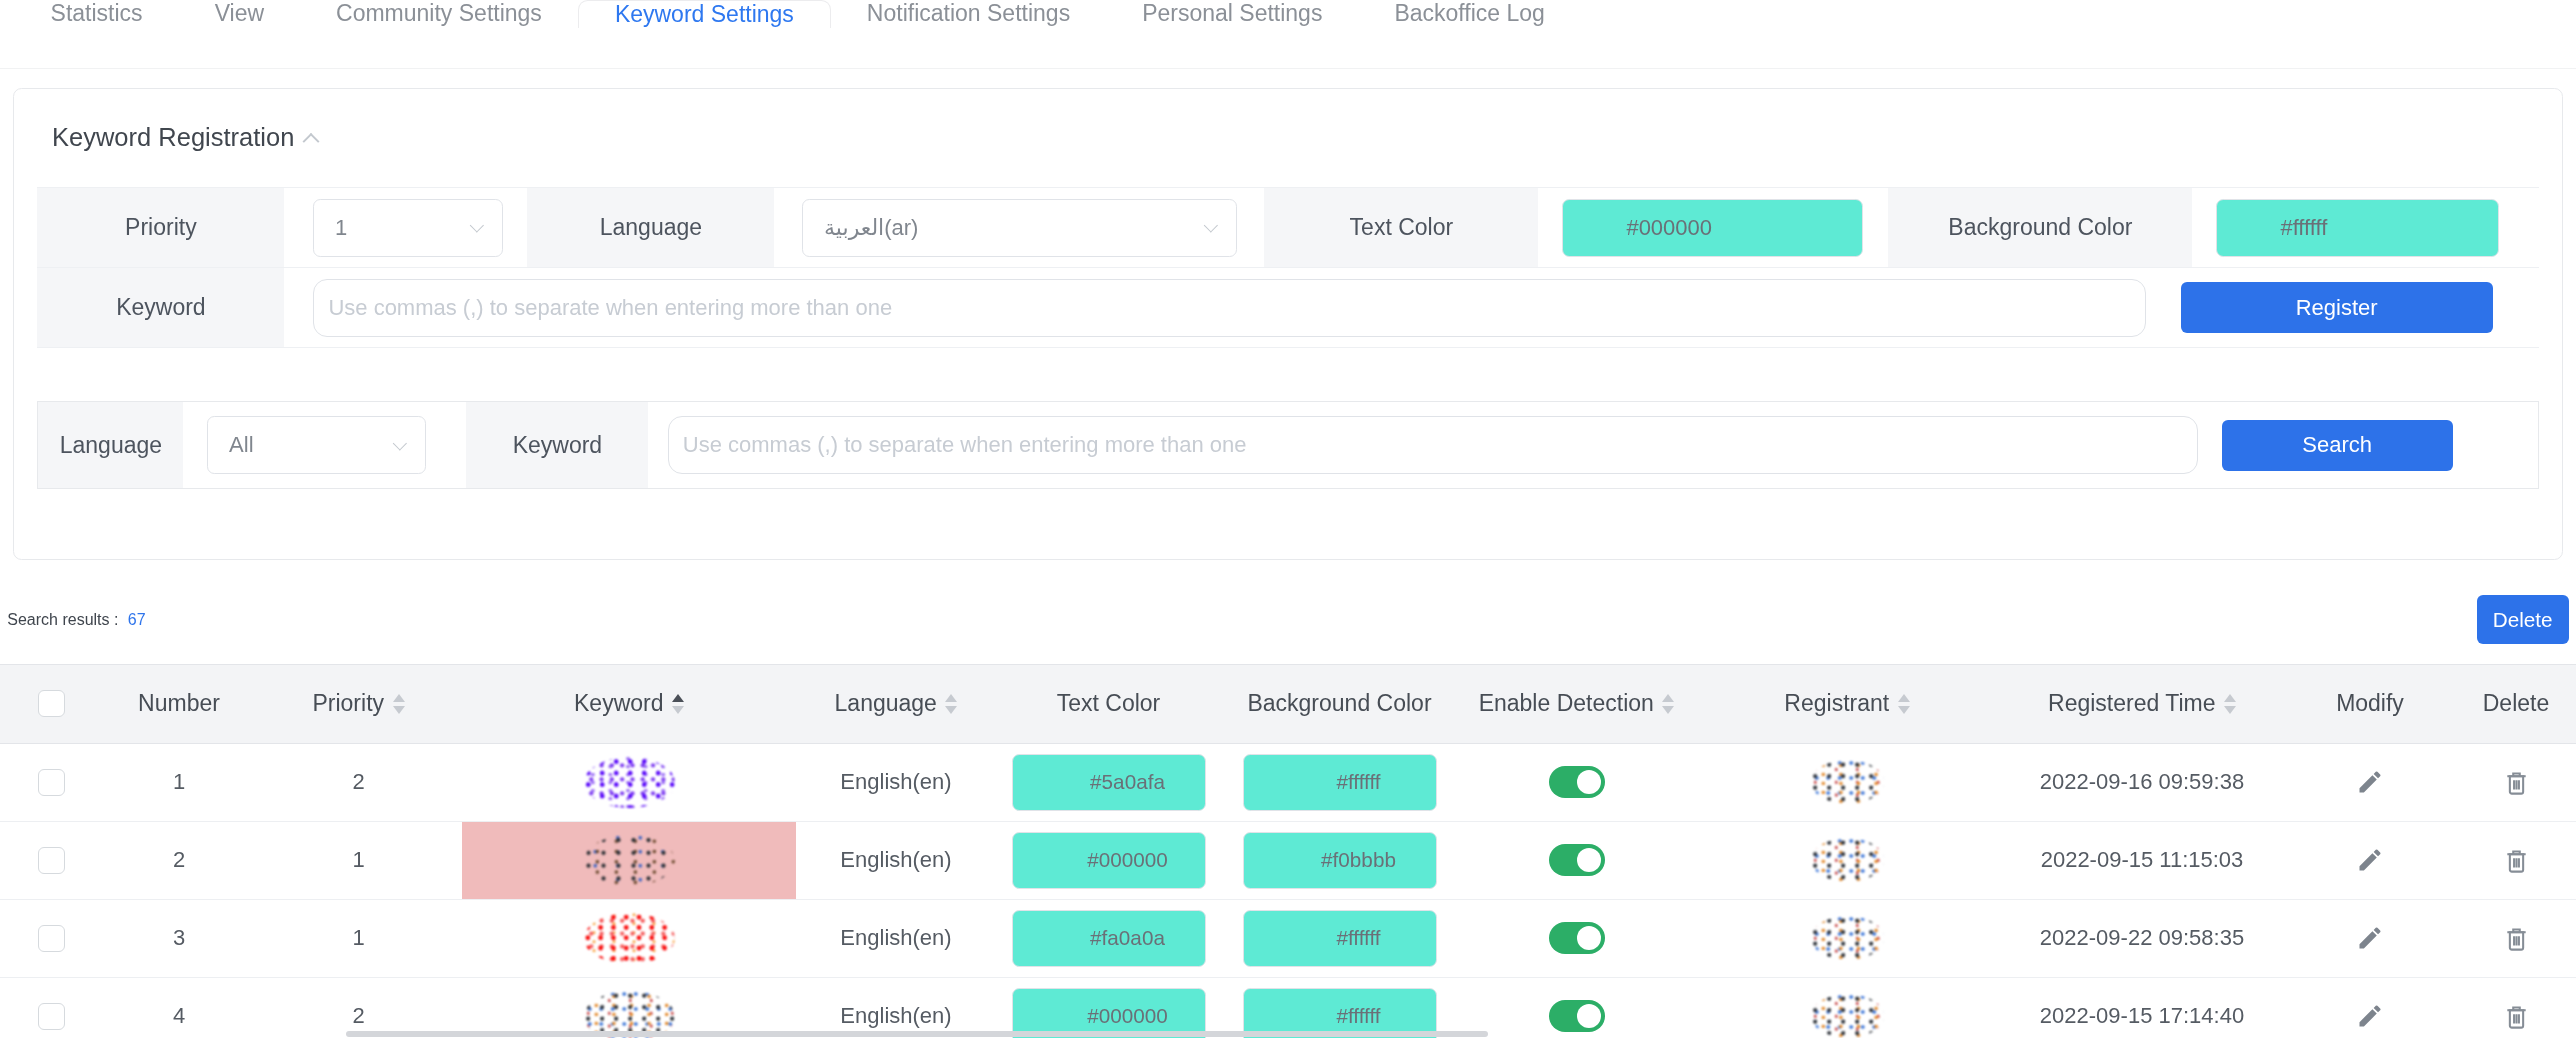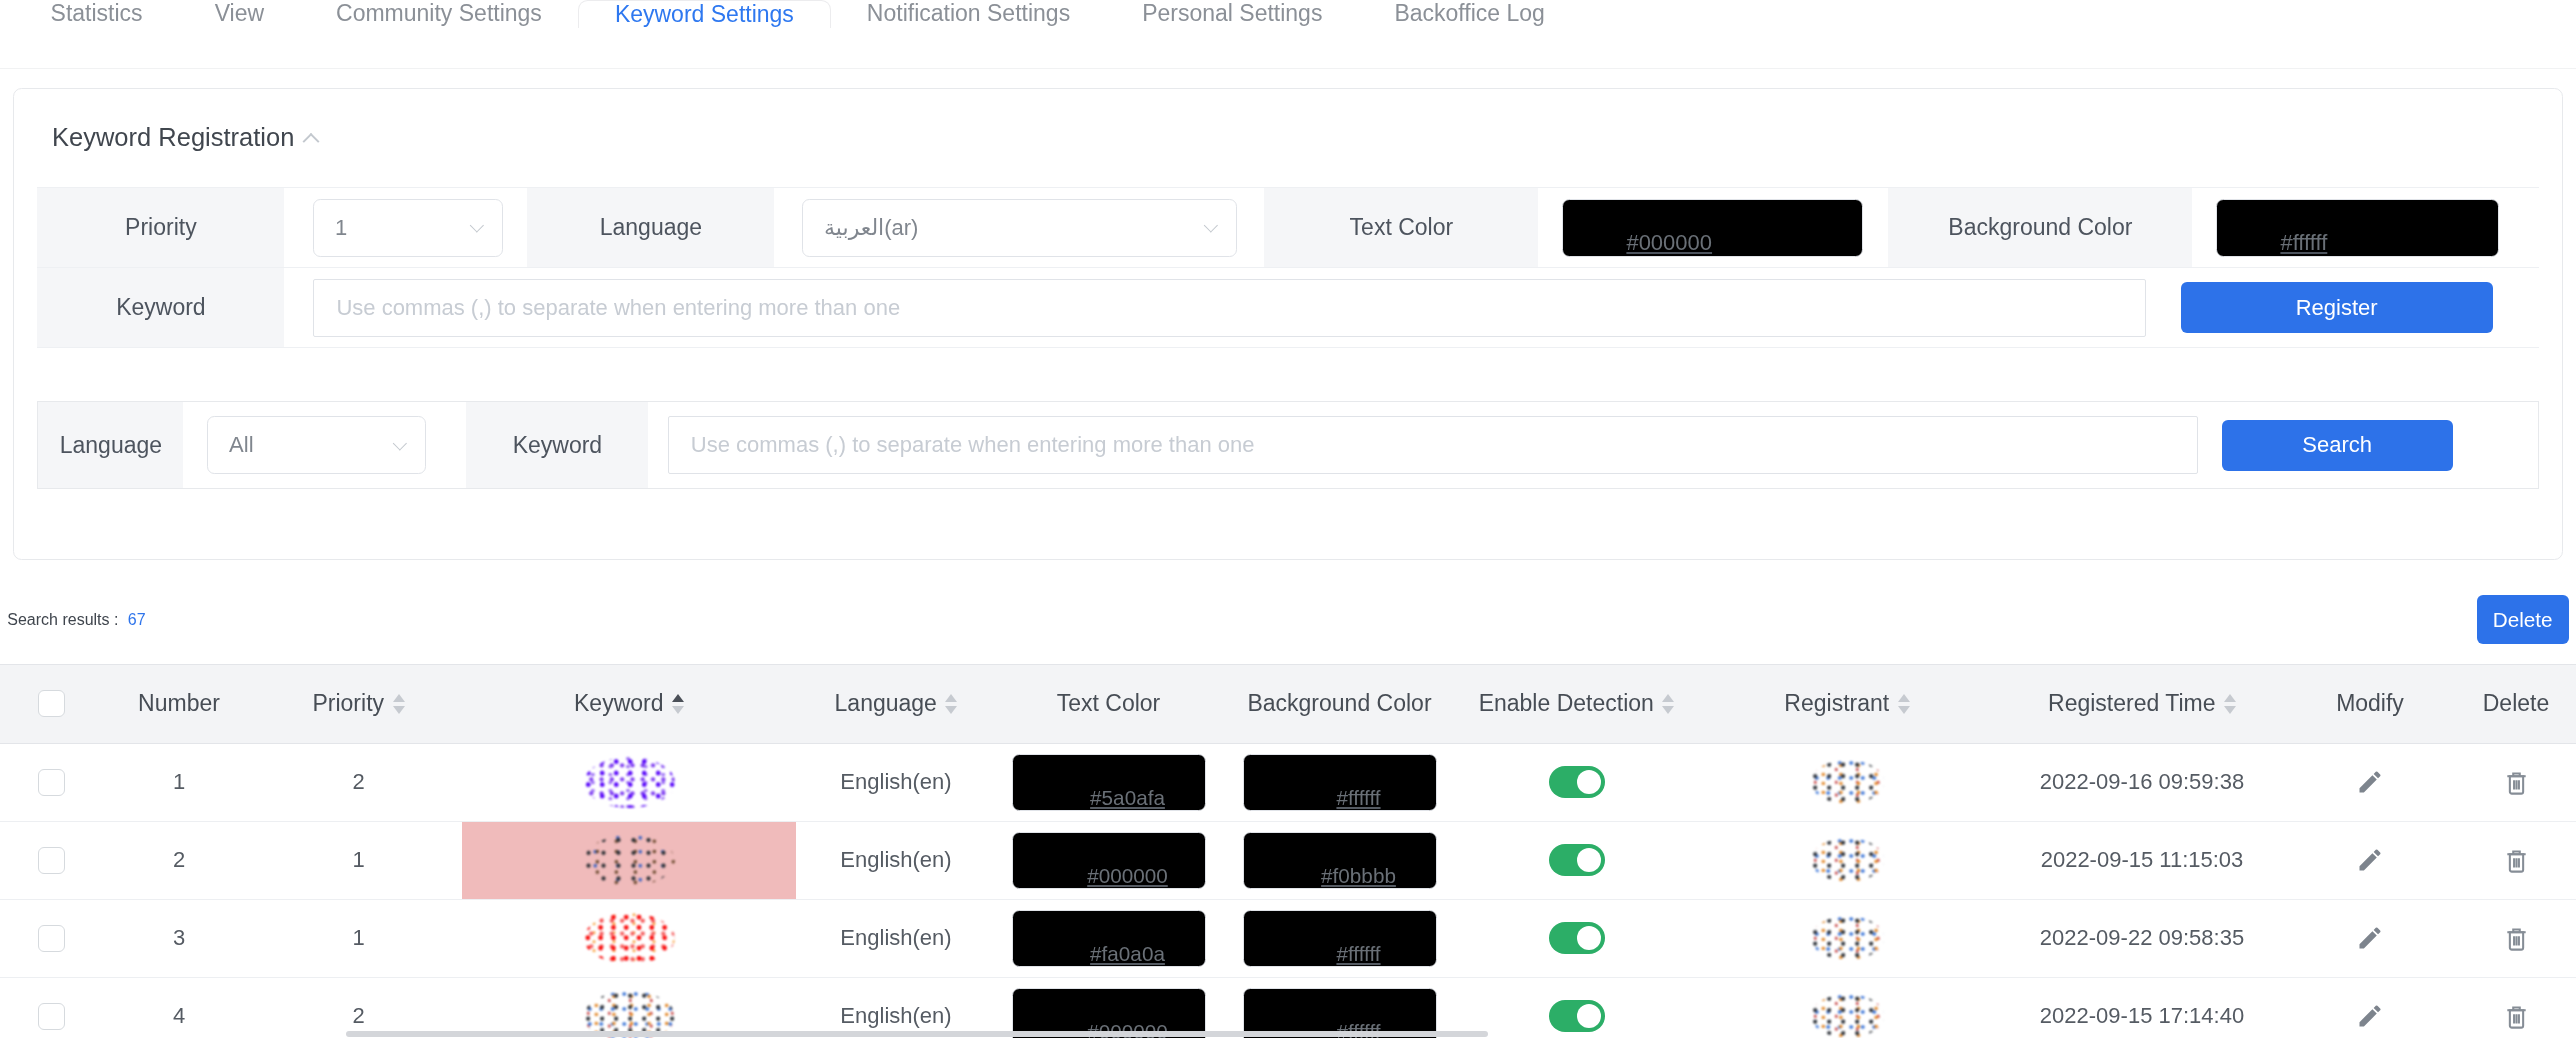--- a/index.html
+++ b/index.html
@@ -24,27 +24,27 @@
   .form-row { display:flex; align-items:center; height:80px; border-bottom:0.6px solid #eef0f3; }
   .flb { background:#f5f6f8; height:100%; display:flex; align-items:center; justify-content:center; font-size:23px; color:#4d545e; flex-shrink:0; }
   .w406{width:247px}.w400{width:243px}.w806{width:490px}.w451{width:274px}.w576{width:350px}.w500{width:304px}.w238{width:145px}.w300{width:182px}
   .ffield { display:flex; align-items:center; height:100%; }
   .grow { flex:1; }
 
   .select { height:58px; border:0.6px solid #e0e3e8; border-radius:7.3px; background:#fff; display:flex; align-items:center; justify-content:space-between; padding:0 20.7px; font-size:22px; color:#80868e; cursor:pointer; }
   .select .val { overflow:hidden; white-space:nowrap; }
   .sel-312{width:190px; margin-left:29px;} .sel-716{width:435px; margin-left:28px;} .sel-360{width:219px; margin-left:24px;}
 
-  .color-box { height:58px; border:0.6px solid #e0e3e8; border-radius:7.3px; background:#000000; display:flex; align-items:flex-end; overflow:hidden;text-decoration:underline; }
+  .color-box { height:58px; border:0.6px solid #e0e3e8; border-radius:7.3px; background:#5eead4; display:flex; align-items:center; overflow:hidden; }
   .color-box .swatch { width:40px; flex-shrink:0; border-right:0.6px solid #e9ebee; }
   .color-box .hex { flex:1; display:flex; align-items:center; padding-left:23px; font-size:22px; color:#6a7077; }
   .cb-496{width:301px; margin-left:24px;} .cb-466{width:283px; margin-left:24px;}
   .cb-sm { width:194px; height:57px; } .cb-sm .swatch{ width:38px; } .cb-sm .hex{ justify-content:center; padding-left:0; font-size:20.7px; }
 
-  input.text { height:58px; border:0.6px solid #e0e3e8; border-radius:2px; font-size:22px; color:#555b63; padding:0 22px; outline:none; width:100%;
+  input.text { height:58px; border:0.6px solid #e0e3e8; border-radius:14px; font-size:22px; color:#555b63; padding:0 14px; outline:none; width:100%;
     font-family:"Liberation Sans","DejaVu Sans",sans-serif; }
   input.text::placeholder { color:#c7ccd3; }
   .keyword-input-wrap { padding-left:29px; padding-right:35px; }
   .reg-btn-area { width:358px; display:flex; justify-content:flex-start; flex-shrink:0; }
 
   .btn { border:none; border-radius:6px; background:#2d72e9; color:#fff; font-size:22px; cursor:pointer; font-family:"Liberation Sans","DejaVu Sans",sans-serif; }
   .btn.register { width:312px; height:51px; }
   .btn.search { width:231px; height:51px; }
   .btn.delete { width:92px; height:49px; font-size:20.7px; }
 

